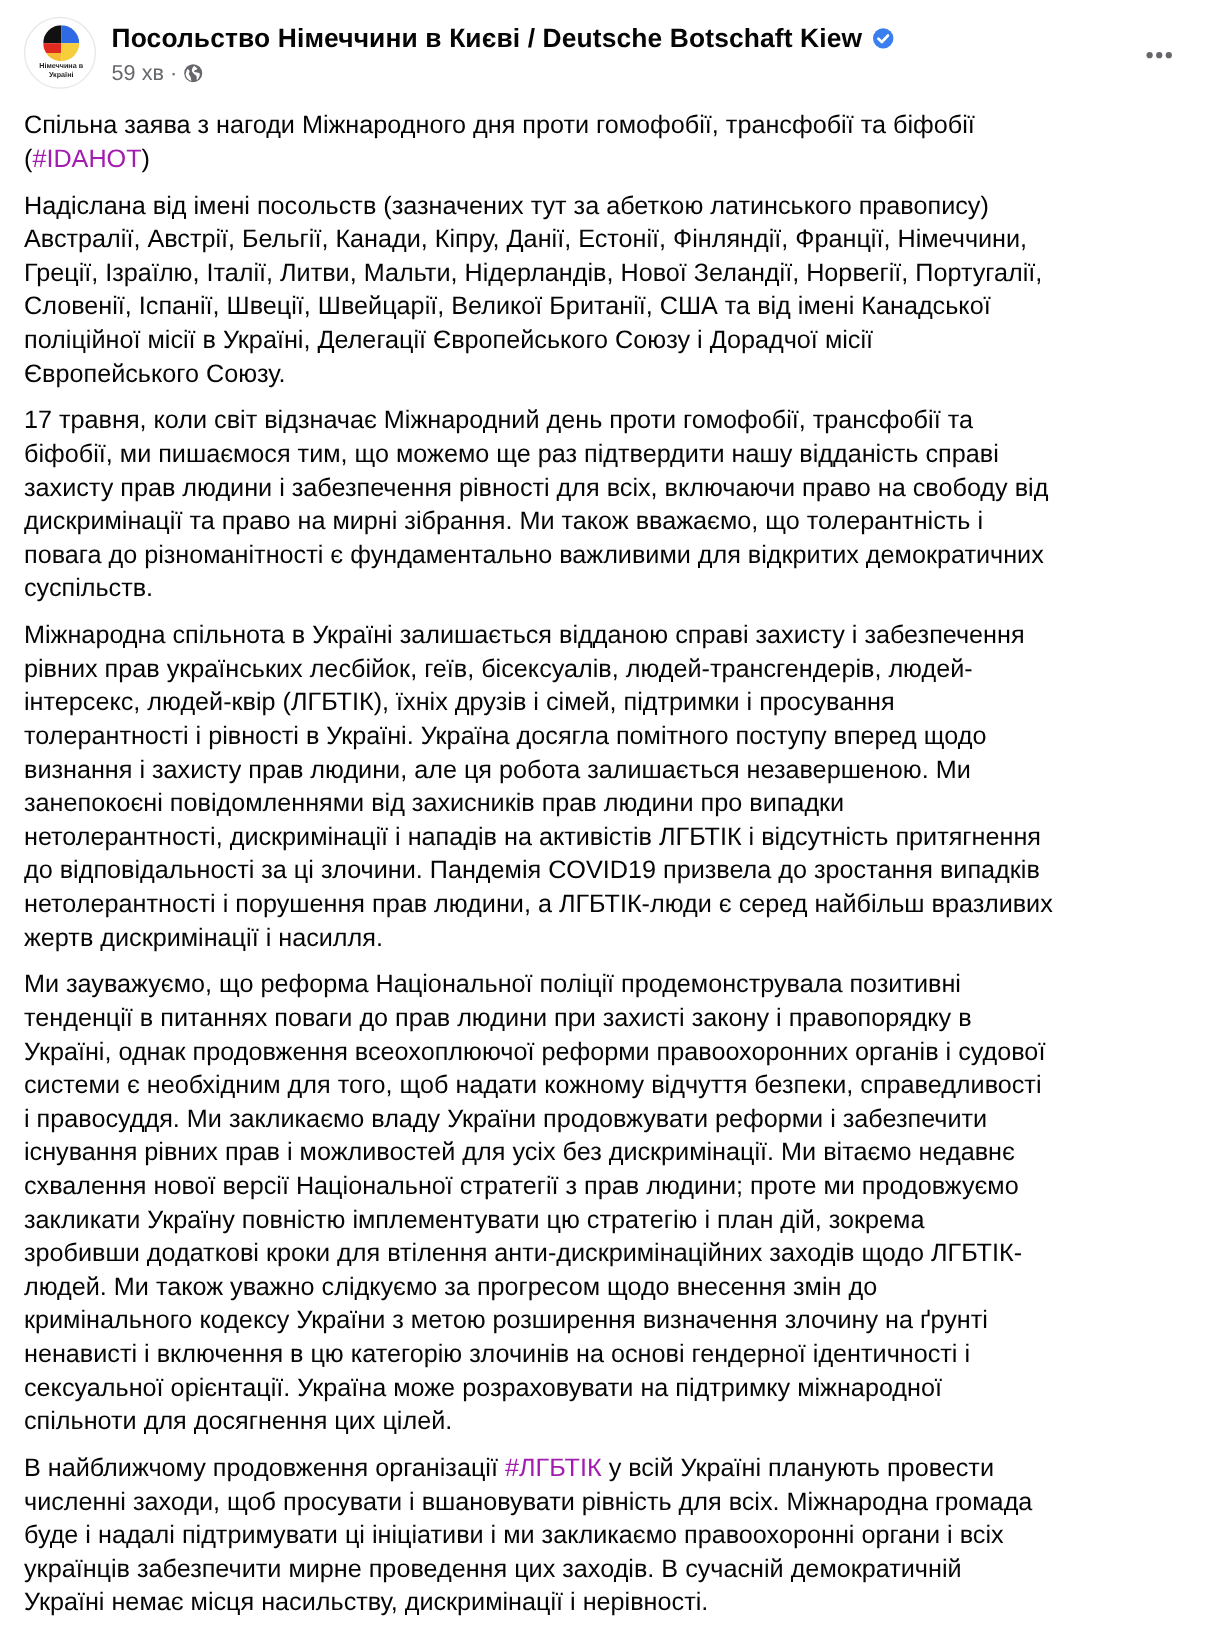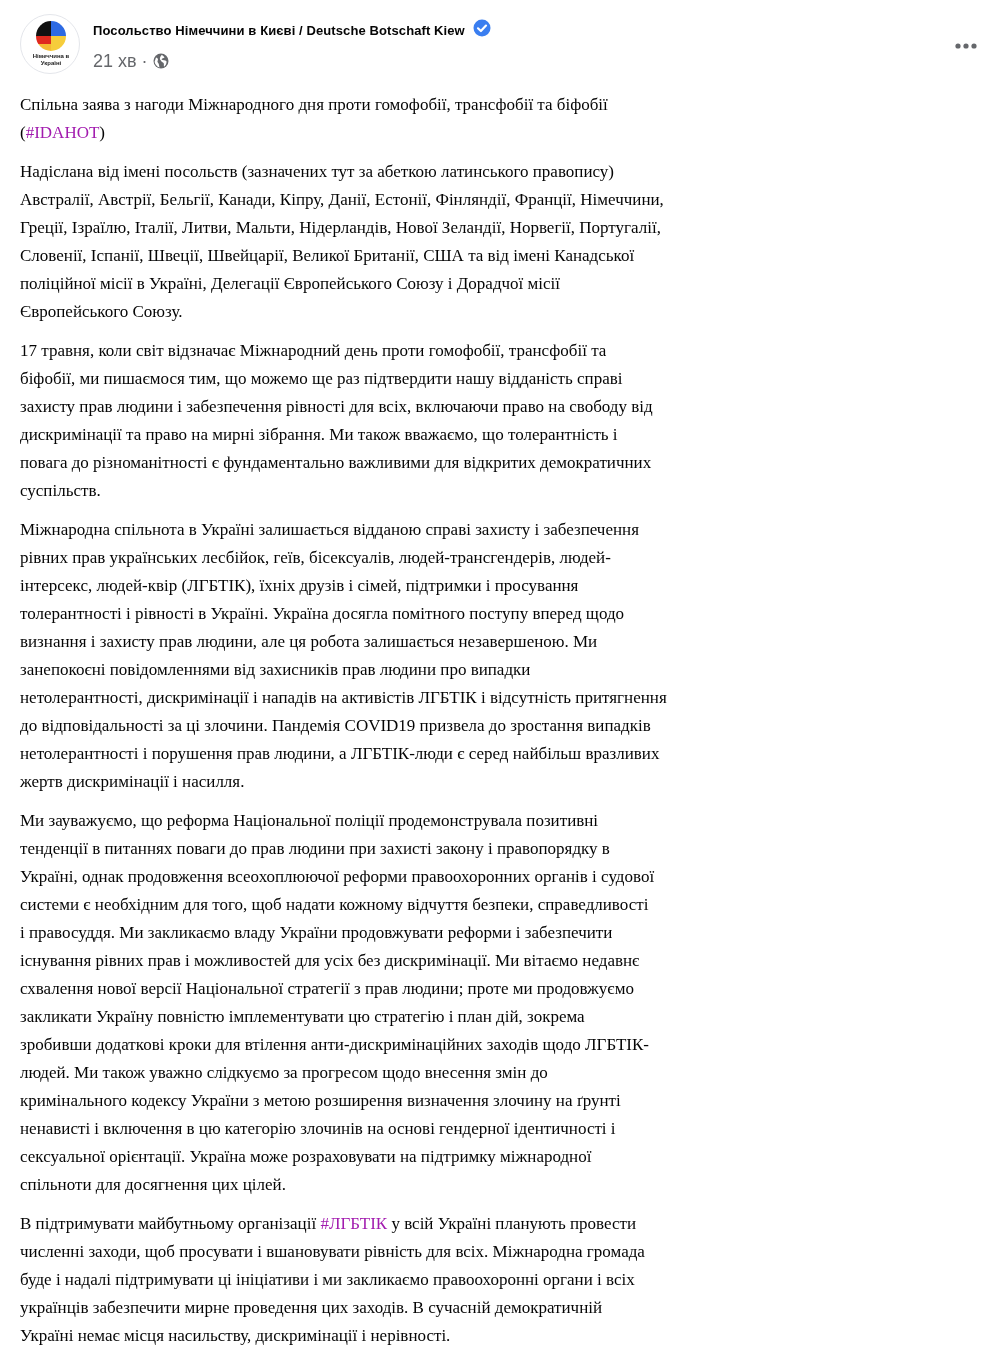--- a/index.html
+++ b/index.html
@@ -50,21 +50,21 @@
     width: 60px;
     text-align: center;
     font-size: 6px;
     line-height: 7px;
     font-weight: bold;
     color: #222;
   }
   .author {
     position: absolute;
     left: 93px; top: 19px;
-    font-size: 13px;
+    font-size: 22px;
     font-weight: bold;
     color: #050505;
     white-space: nowrap;
     letter-spacing: 0.1px;
   }
   .verified {
     display: inline-block;
     vertical-align: -2px;
     margin-left: 8px;
     width: 18px; height: 18px;
@@ -80,24 +80,23 @@
   .more-btn {
     position: absolute;
     left: 950px; top: 36px;
     width: 32px; height: 20px;
     cursor: pointer;
   }
   .content {
     position: absolute;
     left: 20px; top: 91px;
     width: 975px;
-    font-size: 17px;
+    font-size: 21px;
     line-height: 28px;
     color: #050505;
-    font-family: Liberation Serif, serif;
   }
   .content p { margin: 0 0 11px 0; white-space: pre-line; }
   .hashtag { color: #a21caf; cursor: pointer; }
 </style>
 </head>
 <body>
 
 <div class="post">
 
   <div class="header">
@@ -115,21 +114,21 @@
     </div>
 
     <div class="author">
       <span>Посольство Німеччини в Києві / Deutsche Botschaft Kiew</span><span class="verified"><svg width="18" height="18" viewBox="0 0 18 18">
             <circle cx="9" cy="9" r="8.5" fill="#3a7ef0"></circle>
             <path d="M5 9.3 L7.9 12 L13 6.6" stroke="#fff" stroke-width="2.2" fill="none" stroke-linecap="round" stroke-linejoin="round"></path>
           </svg></span>
     </div>
 
     <div class="meta">
-      <span>21 хв</span>
+      <span>59 хв</span>
       <span>·</span>
       <span class="globe"><svg width="16" height="16" viewBox="0 0 16 16">
             <circle cx="8" cy="8" r="7.5" fill="#65676b"></circle>
             <path d="M3 4.5 C5 5 5.5 6.5 4.5 8 C4 9.5 6 10 6 12 L6.5 14.5 C4 13.8 2 11.5 1.6 8.8 Z M9 1.8 C9.5 3 11 3.2 11.5 4.5 C10.5 5.5 9 5 8.5 6.5 C10 7.5 12 7 13.5 8.2 C13.8 10.5 12.5 12.5 11 13.8 C10.5 12 11.5 10.5 10 9.5 C8.5 9 8 7.5 7 6.5 C6.5 5 7.5 3 9 1.8 Z" fill="#ffffff"></path>
           </svg></span>
     </div>
 
     <div class="more-btn">
       <svg width="32" height="20" viewBox="0 0 32 20">
         <circle cx="8" cy="10" r="2.6" fill="#65676b"></circle>
@@ -171,20 +170,20 @@
 і правосуддя. Ми закликаємо владу України продовжувати реформи і забезпечити
 існування рівних прав і можливостей для усіх без дискримінації. Ми вітаємо недавнє
 схвалення нової версії Національної стратегії з прав людини; проте ми продовжуємо
 закликати Україну повністю імплементувати цю стратегію і план дій, зокрема
 зробивши додаткові кроки для втілення анти-дискримінаційних заходів щодо ЛГБТІК-
 людей. Ми також уважно слідкуємо за прогресом щодо внесення змін до
 кримінального кодексу України з метою розширення визначення злочину на ґрунті
 ненависті і включення в цю категорію злочинів на основі гендерної ідентичності і
 сексуальної орієнтації. Україна може розраховувати на підтримку міжнародної
 спільноти для досягнення цих цілей.</p>
-    <p><span>В підтримувати майбутньому організації </span><span class="hashtag">#ЛГБТІК</span><span> у всій Україні планують провести
+    <p><span>В найближчому продовження організації </span><span class="hashtag">#ЛГБТІК</span><span> у всій Україні планують провести
 численні заходи, щоб просувати і вшановувати рівність для всіх. Міжнародна громада
 буде і надалі підтримувати ці ініціативи і ми закликаємо правоохоронні органи і всіх
 українців забезпечити мирне проведення цих заходів. В сучасній демократичній
 Україні немає місця насильству, дискримінації і нерівності.</span></p>
   </div>
 
 </div>
 
 </body></html>

